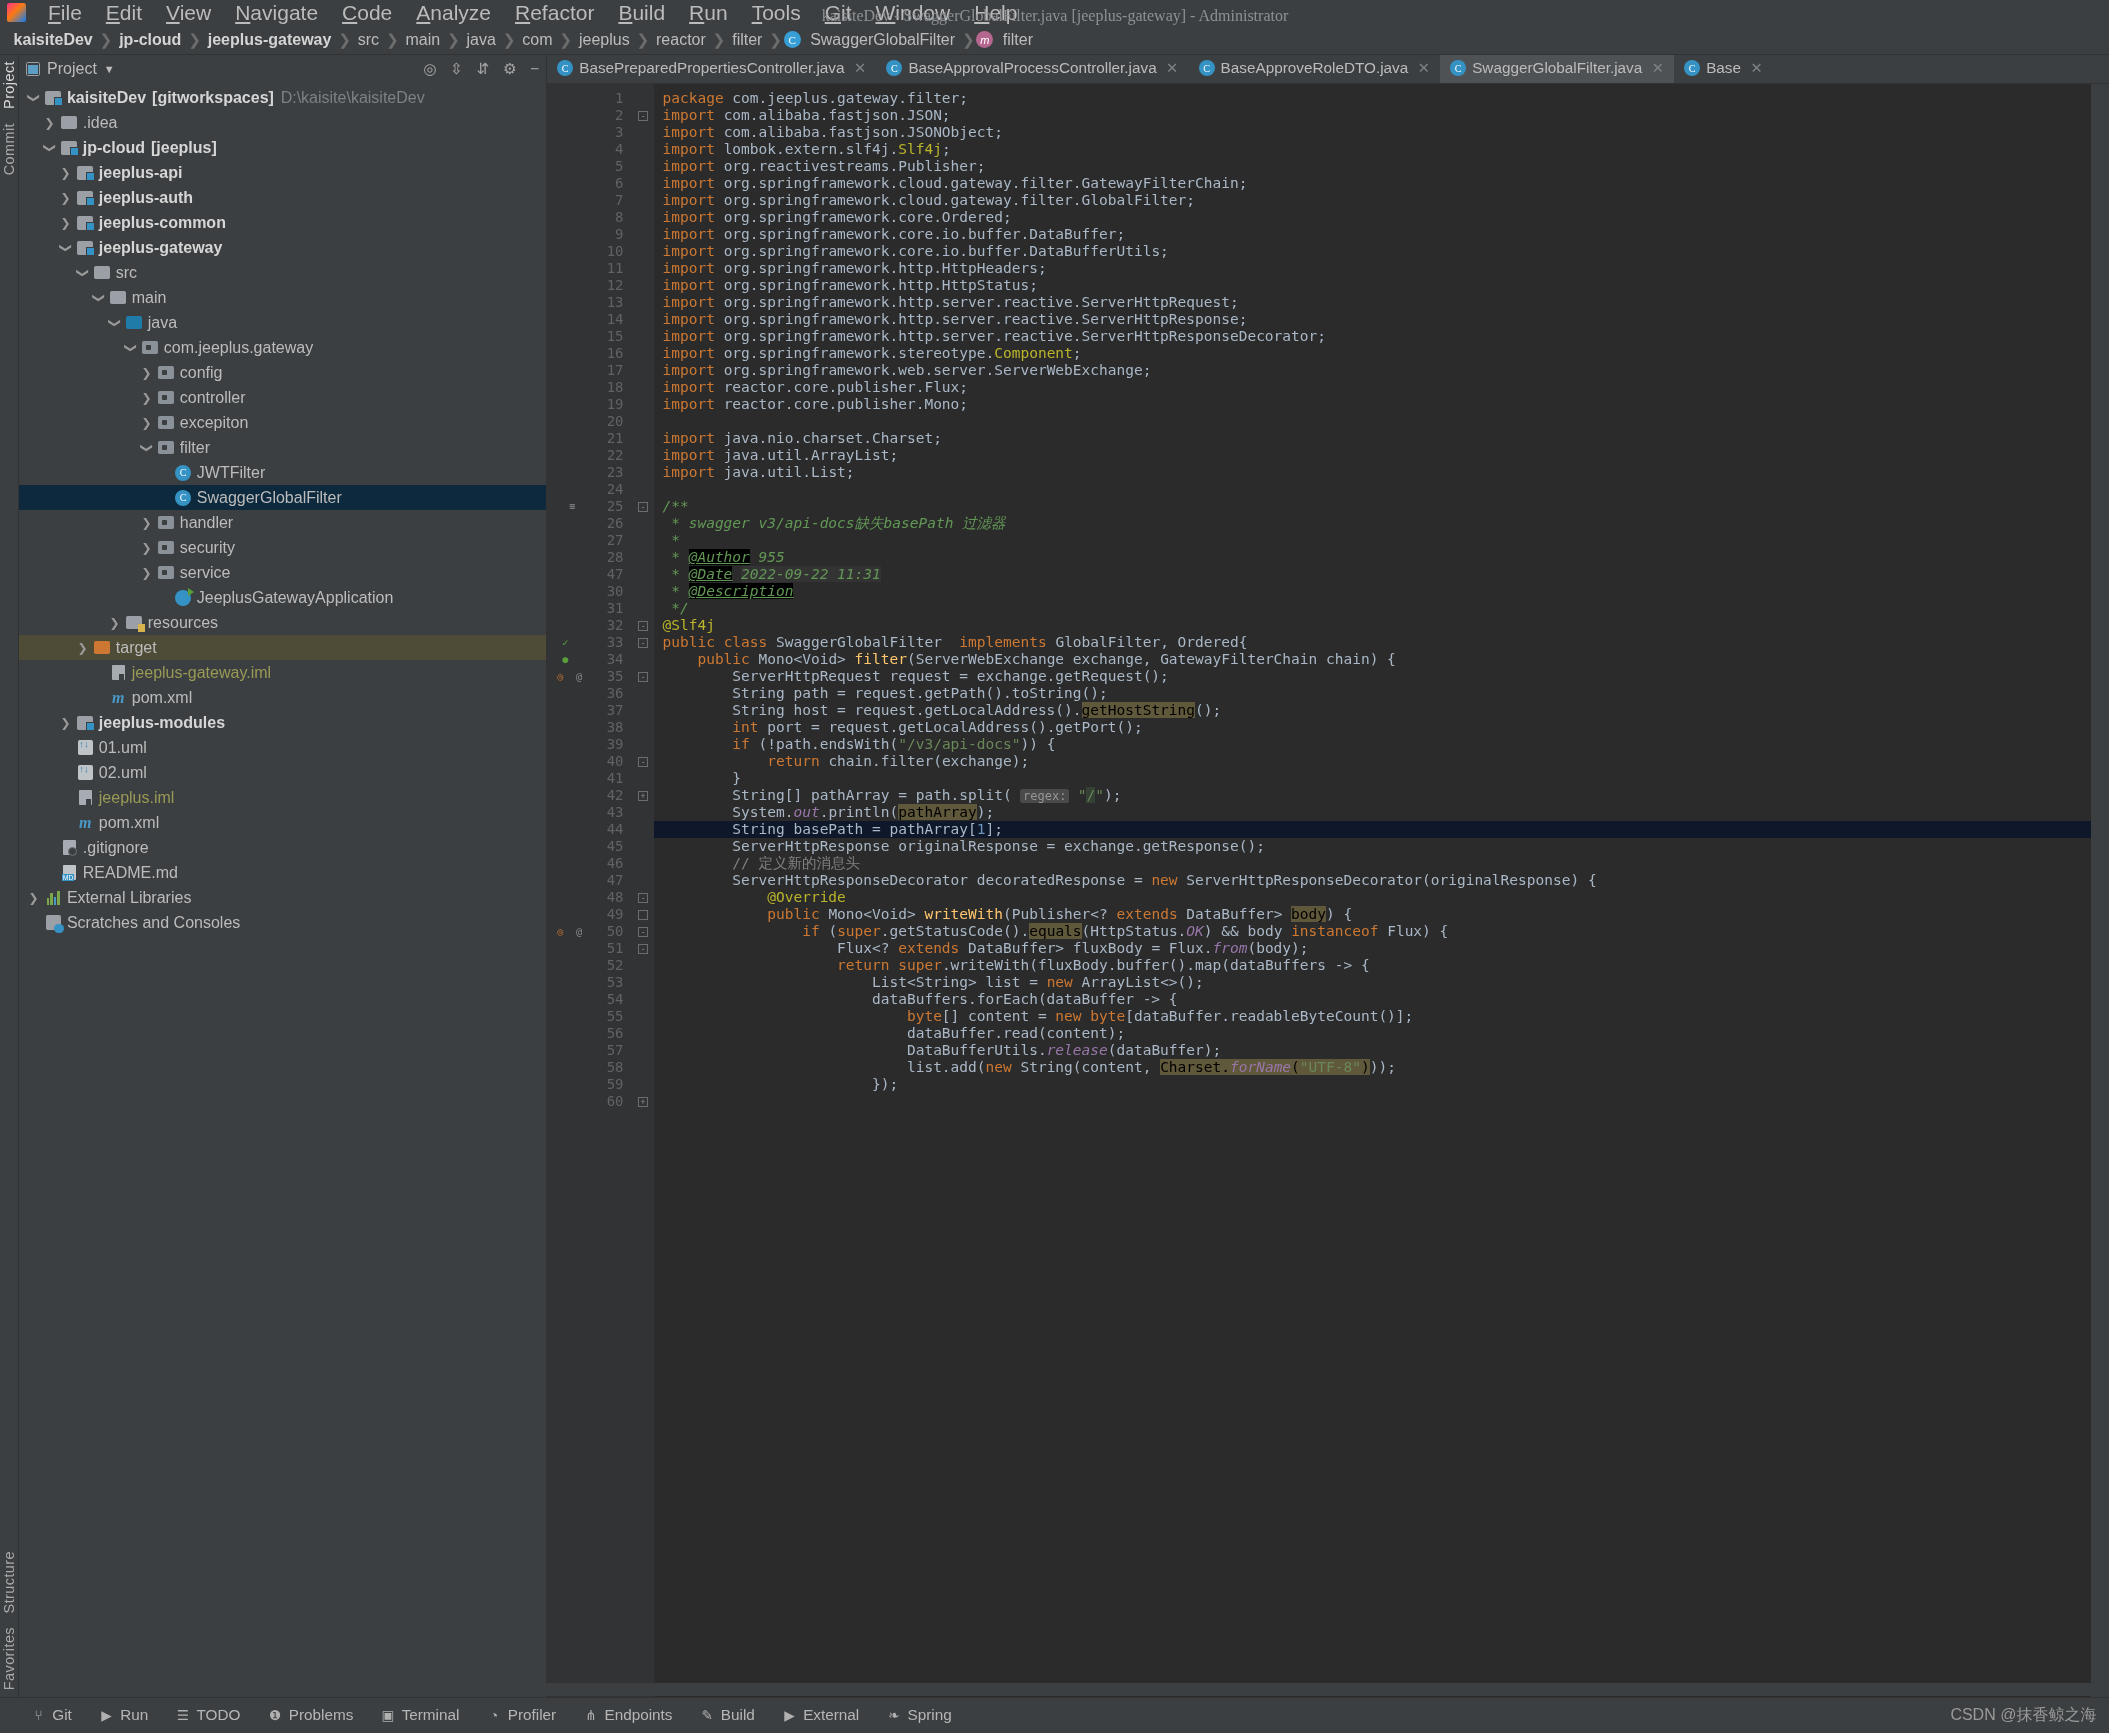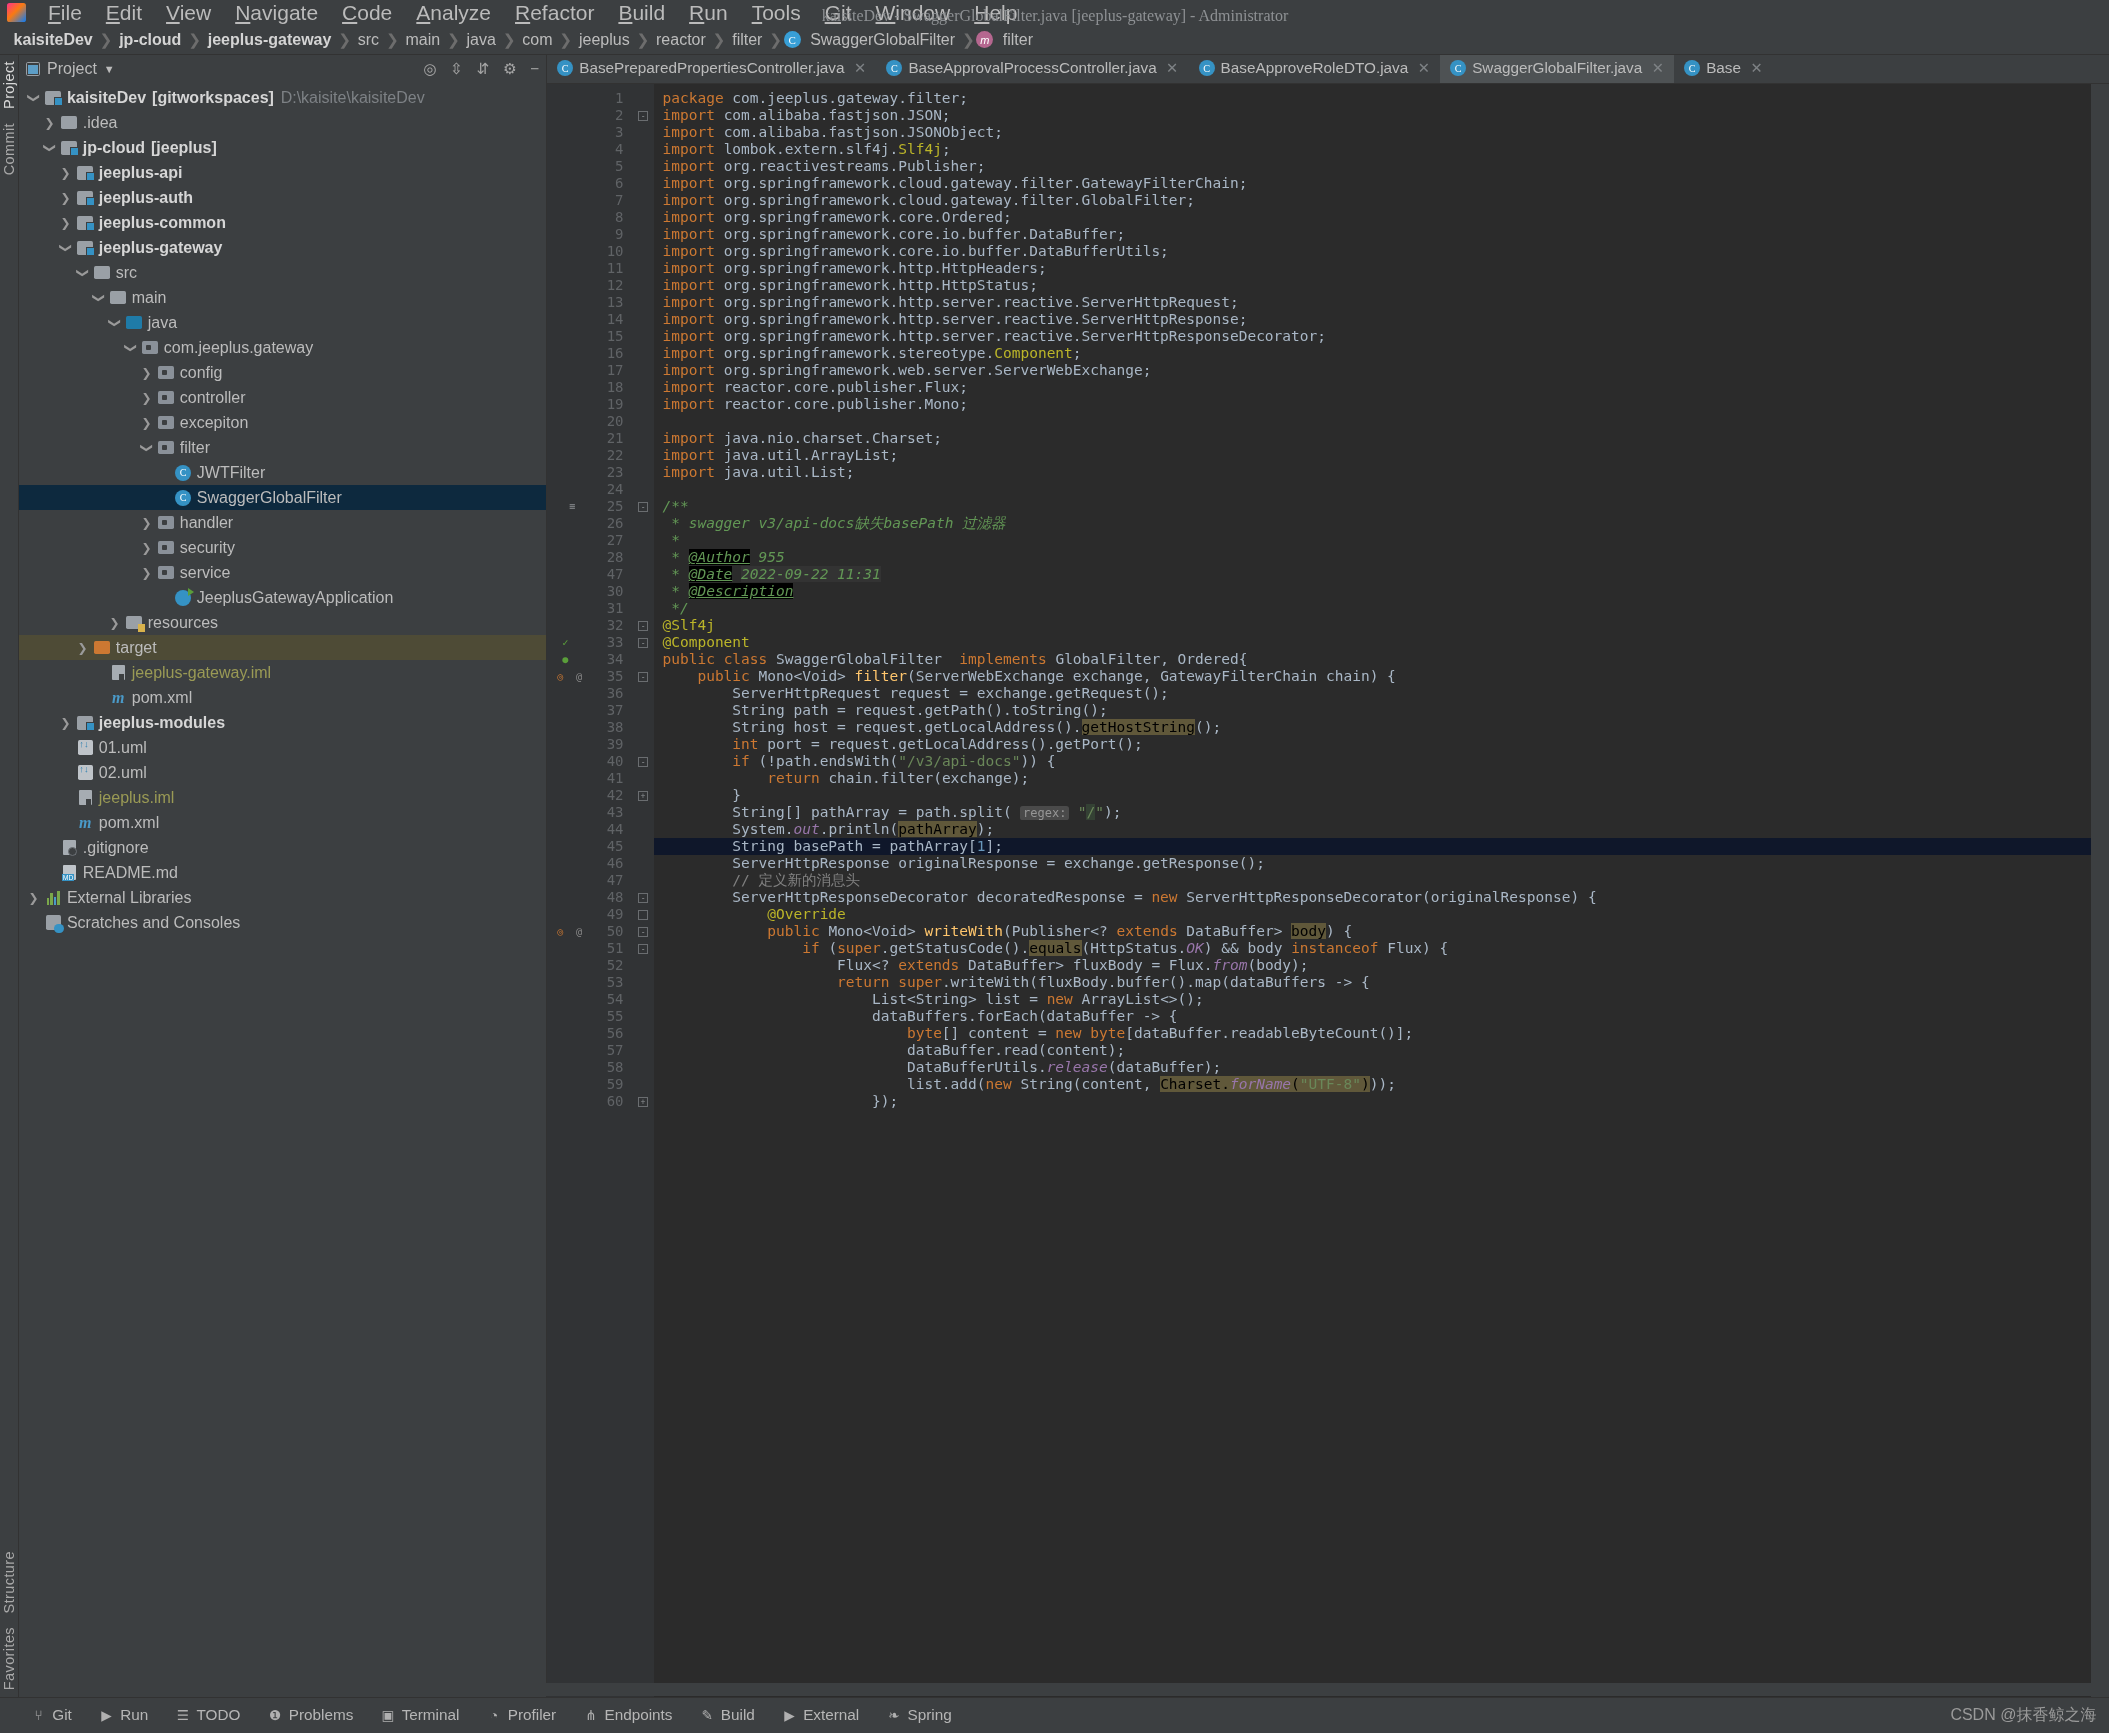--- a/index.html
+++ b/index.html
@@ -768,21 +768,20 @@
             <div class="cl"><span class="kw">import</span> <span class="id">java.util.List;</span></div>
             <div class="cl">&nbsp;</div>
             <div class="cl"><span class="jdoc">/**</span></div>
             <div class="cl"><span class="jdoc"> * swagger v3/api-docs缺失basePath 过滤器</span></div>
             <div class="cl"><span class="jdoc"> *</span></div>
             <div class="cl"><span class="jdoc"> * </span><span class="jtag">@Author</span><span class="jdoc"> 955</span></div>
             <div class="cl"><span class="jdoc"> * </span><span class="jtag">@Date</span><span class="jdoc"> </span><span class="jdoc" style="background:#333">2022-09-22 11:31</span></div>
             <div class="cl"><span class="jdoc"> * </span><span class="jtag">@Description</span></div>
             <div class="cl"><span class="jdoc"> */</span></div>
             <div class="cl"><span class="ann">@Slf4j</span></div>
-            <div class="cl"><span class="ann">@Component</span></div>
             <div class="cl"><span class="kw">public</span> <span class="kw">class</span> <span class="id">SwaggerGlobalFilter</span>  <span class="kw">implements</span> <span class="id">GlobalFilter, Ordered{</span></div>
             <div class="cl">    <span class="kw">public</span> <span class="id">Mono&lt;Void&gt; </span><span class="meth">filter</span><span class="id">(ServerWebExchange exchange, GatewayFilterChain chain) {</span></div>
             <div class="cl">        <span class="id">ServerHttpRequest request = exchange.getRequest();</span></div>
             <div class="cl">        <span class="id">String path = request.getPath().toString();</span></div>
             <div class="cl">        <span class="id">String host = request.getLocalAddress().</span><span class="sel-hl">getHostString</span><span class="id">();</span></div>
             <div class="cl">        <span class="kw">int</span> <span class="id">port = request.getLocalAddress().getPort();</span></div>
             <div class="cl">        <span class="kw">if</span> <span class="id">(!path.endsWith(</span><span class="str">"/v3/api-docs"</span><span class="id">)) {</span></div>
             <div class="cl">            <span class="kw">return</span> <span class="id">chain.filter(exchange);</span></div>
             <div class="cl">        <span class="id">}</span></div>
             <div class="cl">        <span class="id">String[] pathArray = path.split(</span> <span class="hint">regex:</span> <span class="str">"</span><span class="str ident-hl">/</span><span class="str">"</span><span class="id">);</span></div>

